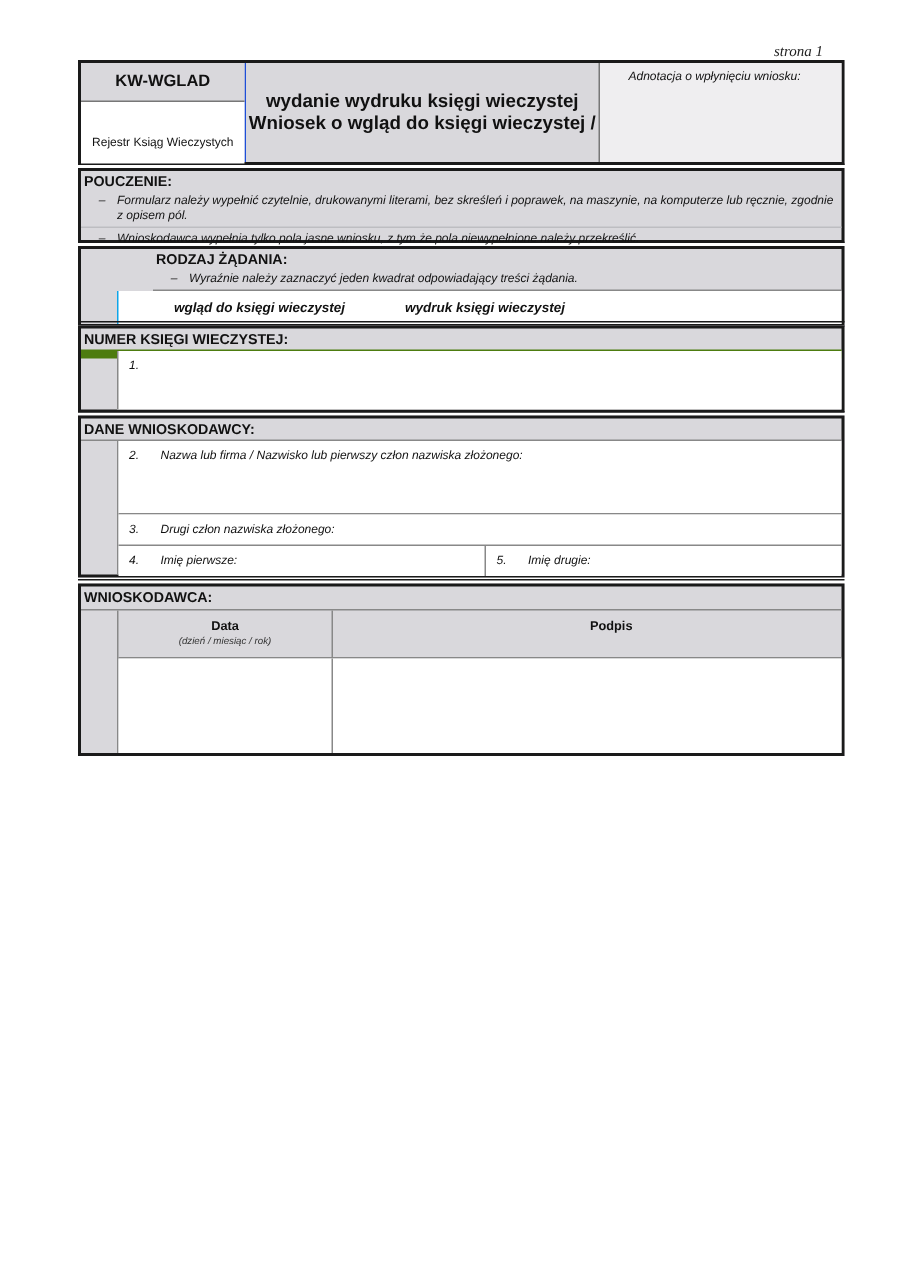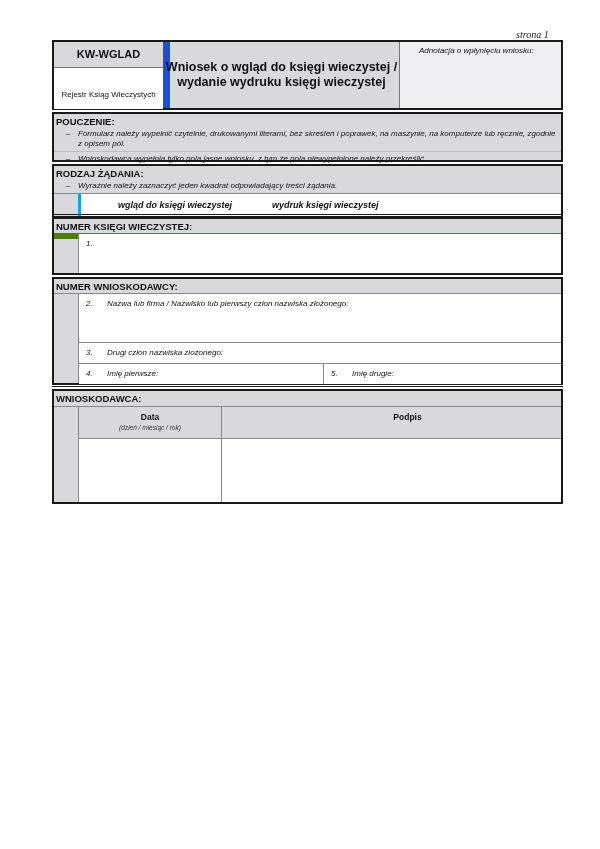--- a/index.html
+++ b/index.html
@@ -13,38 +13,38 @@
   }
   .box {
     position: absolute; left: 52px; width: 507px; border: 2px solid #1a1a1a;
     box-sizing: content-box; background: #d9d8dc;
   }
   .box.double::before {
     content: ""; position: absolute; left: -2px; right: -2px; top: -5px; height: 1px; background: #1a1a1a;
   }
   
   #hdr { top: 40px; height: 66px; background: #d9d8dc; }
-  #hdr .c1 { position: absolute; left: 0; top: 0; width: 109px; height: 66px; border-right: 7px solid #1d4ed8; }
+  #hdr .c1 { position: absolute; left: 0; top: 0; width: 109px; height: 66px; border-right: 1px solid #1d4ed8; }
   #hdr .c1 .top { height: 25px; line-height: 25px; text-align: center; font-weight: bold; font-size: 11px; border-bottom: 1px solid #777; background: #d9d8dc; }
   #hdr .c1 .bot { height: 52px; background: #fff; display: flex; align-items: center; justify-content: center; font-weight: normal; font-size: 8px; }
   #hdr .c2 { position: absolute; left: 110px; top: 0; width: 235px; height: 66px; border-right: 1px solid #777;
     display: flex; align-items: center; justify-content: center; text-align: center; font-weight: bold; font-size: 12.5px; line-height: 15px; }
   #hdr .c3 { position: absolute; left: 346px; top: 0; right: 0; height: 66px; background: #efeef0; font-style: italic; font-size: 8px; padding: 4px 19px; box-sizing: border-box; }
 
   .sec-title { font-weight: bold; font-size: 9.5px; padding: 2px 3px 0 2px; height: 12px; }
   .bullet { font-style: italic; font-size: 8px; display: flex; padding: 1px 4px 0 4px; }
   .bullet .dash { width: 20px; text-align: center; flex: none; }
   .bullet .txt { flex: 1; line-height: 10px; }
 
   #pouczenie { top: 112px; height: 46px; }
   #pouczenie .sep { height: 1px; background: #bdbdc1; margin: 2px 0 1px 0; }
 
   #rodzaj { top: 164px; height: 50px; }
-  #rodzaj .hdrpart { height: 27px; border-bottom: 1px solid #888; }
-  #rodzaj .opts { position: absolute; left: 24px; right: 0; top: 28px; bottom: 0; background: #fff; display: flex; align-items: center; border-left: 3px solid #0ea5e9; }
+  #rodzaj .hdrpart { height: 27px; border-bottom: 1px solid #888; margin-left: 48px; }
+  #rodzaj .opts { position: absolute; left: 24px; right: 0; top: 28px; bottom: 0; background: #fff; display: flex; align-items: center; border-left: 1px solid #0ea5e9; }
   #rodzaj .opt { font-weight: bold; font-style: italic; font-size: 9px; }
   #rodzaj .opt1 { margin-left: 37px; }
   #rodzaj .opt2 { margin-left: 40px; }
 
   #numer { top: 217px; height: 54px; }
   #numer .hdrpart { height: 14px; border-bottom: 6px solid #4d7c0f; }
   #numer .field { position: absolute; left: 24px; right: 0; top: 15px; bottom: 0; background: #fff; border-left: 1px solid #888; }
   .fld-label { font-style: italic; font-size: 8px; position: absolute; top: 5px; }
   .fld-num { left: 7px; }
   .fld-txt { left: 28px; }
@@ -78,22 +78,22 @@
 
 <div class="page-num">strona 1</div>
 
 <div class="box" id="hdr">
   <div class="c1">
     <div class="top">KW-WGLAD</div>
     <div class="bot">Rejestr Ksiąg Wieczystych</div>
   </div>
   <div class="c2">
     <div>
+      <div>wydanie wydruku księgi wieczystej</div>
       <div>Wniosek o wgląd do księgi wieczystej /</div>
-      <div>wydanie wydruku księgi wieczystej</div>
     </div>
   </div>
   <div class="c3">
     <span>Adnotacja o wpłynięciu wniosku:</span>
   </div>
 </div>
 
 <div class="box double" id="pouczenie">
   <div class="sec-title">POUCZENIE:</div>
   <div class="bullet">
@@ -125,21 +125,21 @@
   <div class="hdrpart">
     <div class="sec-title">NUMER KSIĘGI WIECZYSTEJ:</div>
   </div>
   <div class="field">
     <span class="fld-label fld-num">1.</span>
   </div>
 </div>
 
 <div class="box double" id="dane">
   <div class="hdrpart">
-    <div class="sec-title">NUMER WNIOSKODAWCY:</div>
+    <div class="sec-title">DANE WNIOSKODAWCY:</div>
   </div>
   <div class="rows">
     <div class="row r2">
       <span class="fld-label fld-num">2.</span>
       <span class="fld-label fld-txt">Nazwa lub firma / Nazwisko lub pierwszy człon nazwiska złożonego:</span>
     </div>
     <div class="row r3">
       <span class="fld-label fld-num">3.</span>
       <span class="fld-label fld-txt">Drugi człon nazwiska złożonego:</span>
     </div>

